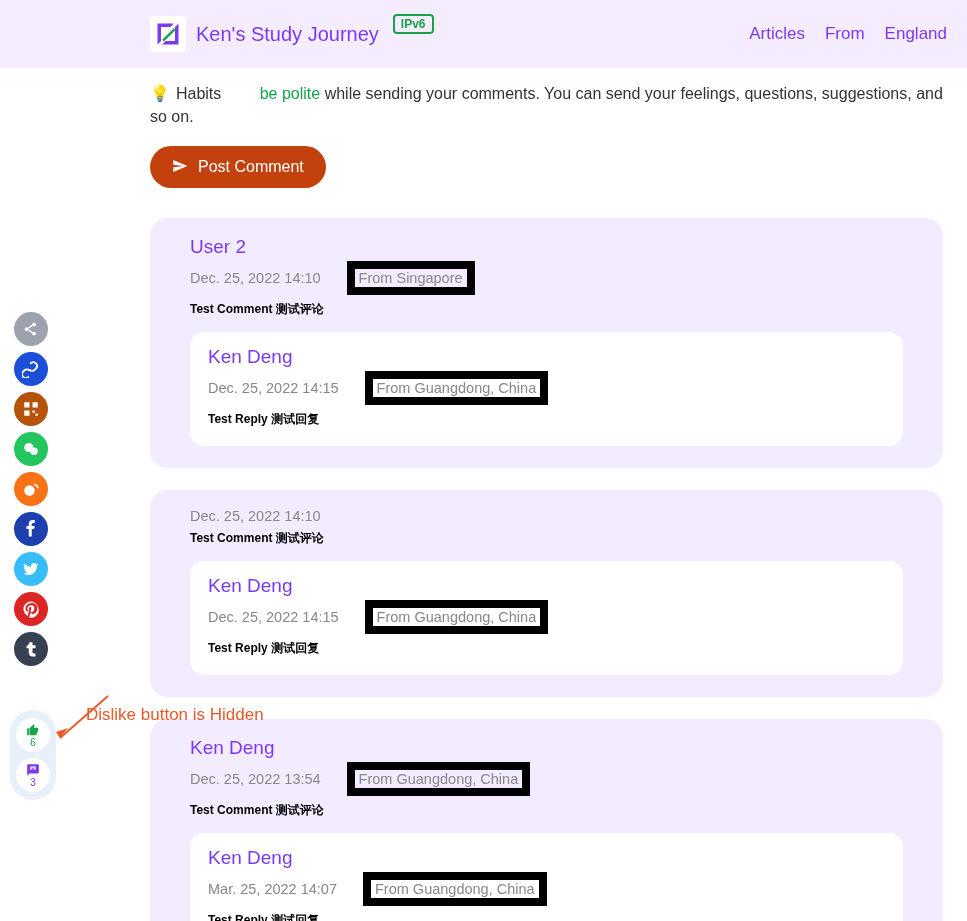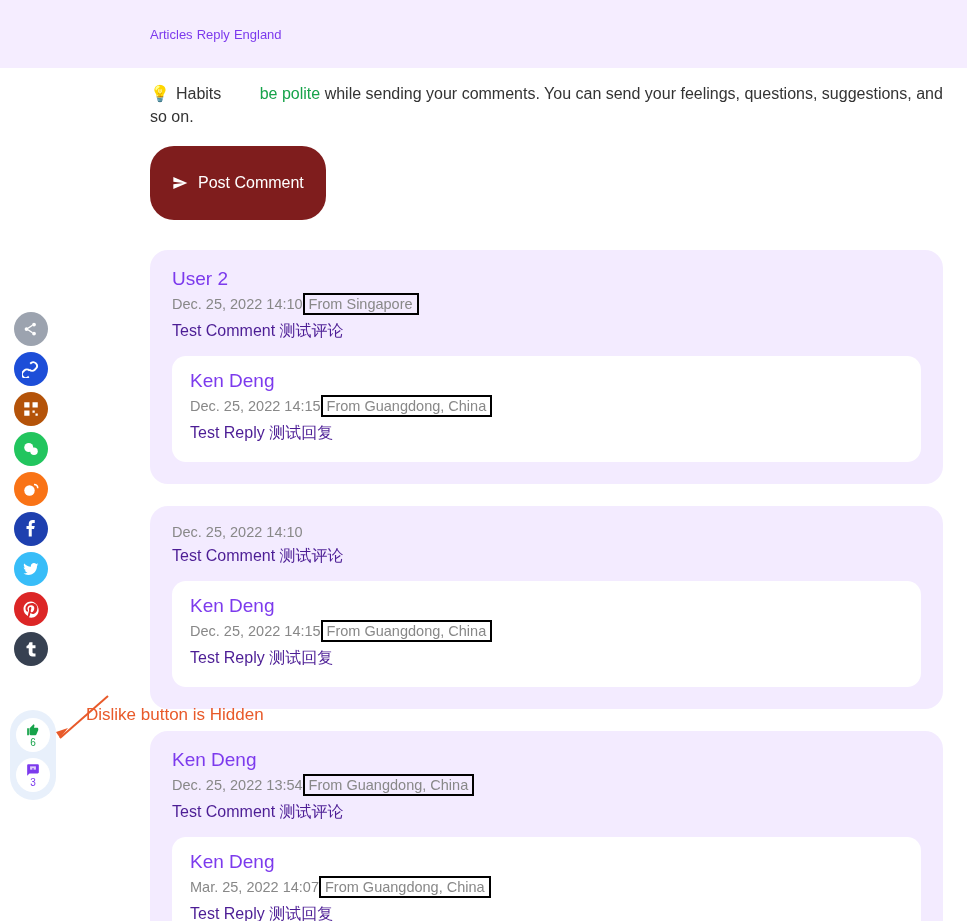--- a/index.html
+++ b/index.html
@@ -43,79 +43,78 @@
       font-weight: 700;
       font-size: 12px;
       border-radius: 4px;
       padding: 1px 6px;
       margin-left: 4px;
       position: relative;
       top: -10px;
     }
     .nav {
       display: flex;
-      gap: 4px;
-      font-size: 13px;
+      gap: 20px;
+      font-size: 17px;
     }
     .nav-item {
       color: #7c3aed;
       cursor: pointer;
     }
     .content {
       padding: 14px 24px 30px 150px;
     }
     .hint {
       color: #333;
       font-size: 16px;
       line-height: 1.45;
       margin-bottom: 18px;
     }
     .hint .bulb { color: #7b7b7b; margin-right: 6px; }
     .hint .green { color: #16a34a; margin-left: 34px; }
     .post-btn {
-      background: #7f1d1d;
+      background: #c2410c;
       color: #fff;
       border: none;
       border-radius: 24px;
-      padding: 28px 22px;
+      padding: 12px 22px;
       font-size: 16px;
       font-weight: 500;
       display: inline-flex;
-      align-items: center;
       gap: 10px;
       cursor: pointer;
       margin-bottom: 30px;
     }
     .post-btn svg { width: 16px; height: 16px; fill: #fff; }
     .comments { display: flex; flex-direction: column; gap: 22px; }
     .comment-card {
       background: #f3ebff;
       border-radius: 18px;
-      padding: 18px 22px 22px;
+      padding: 18px 40px 22px;
     }
     .c-user {
       color: #7c3aed;
       font-size: 19px;
       font-weight: 500;
       margin-bottom: 3px;
     }
     .c-meta {
       display: flex;
       align-items: center;
-      gap: 0;
+      gap: 26px;
       margin-bottom: 6px;
     }
     .c-date { color: #888; font-size: 14.5px; }
     .c-loc {
       color: #888;
       font-size: 14.5px;
-      border: 2px solid #000000;
+      border: 8px solid #000000;
       padding: 1px 4px;
     }
-    .c-body { color: #4c1d95; font-size: 16px; }
+    .c-body { color: #000000; font-size: 12px; font-weight: bold; }
     .reply-card {
       background: #fff;
       border-radius: 14px;
       padding: 14px 18px 18px;
       margin-top: 14px;
     }
     .side {
       position: fixed;
       left: 14px;
       top: 312px;
@@ -170,23 +169,33 @@
       margin-top: 36px;
     }
     .arrow-svg { position: absolute; }
     .content-wrap { position: relative; }
   </style>
 </head>
 <body>
 <div class="content-wrap">
 
 <header class="header">
+  <div class="brand">
+    <div class="logo">
+      <svg viewBox="0 0 24 24">
+            <path fill="#7c3aed" d="M3 3h14l-3 3H6v12l-3 3zM21 21H7l3-3h8V6l3-3z"></path>
+            <path fill="#16a34a" d="M7 17L17 7l1.5 1.5L8.5 18.5z"></path>
+          </svg>
+    </div>
+    <span class="brand-title">Ken's Study Journey</span>
+    <span class="ipv6">IPv6</span>
+  </div>
   <nav class="nav">
     <span class="nav-item">Articles</span>
-    <span class="nav-item">Reply</span>
+    <span class="nav-item">From</span>
     <span class="nav-item">England</span>
   </nav>
 </header>
 
 <main class="content">
   <p class="hint">
     <span class="bulb">💡</span><span>Habits </span><span class="green">be polite</span><span> while sending your comments. You can send your feelings, questions, suggestions, and so on.</span>
   </p>
 
   <button class="post-btn">

